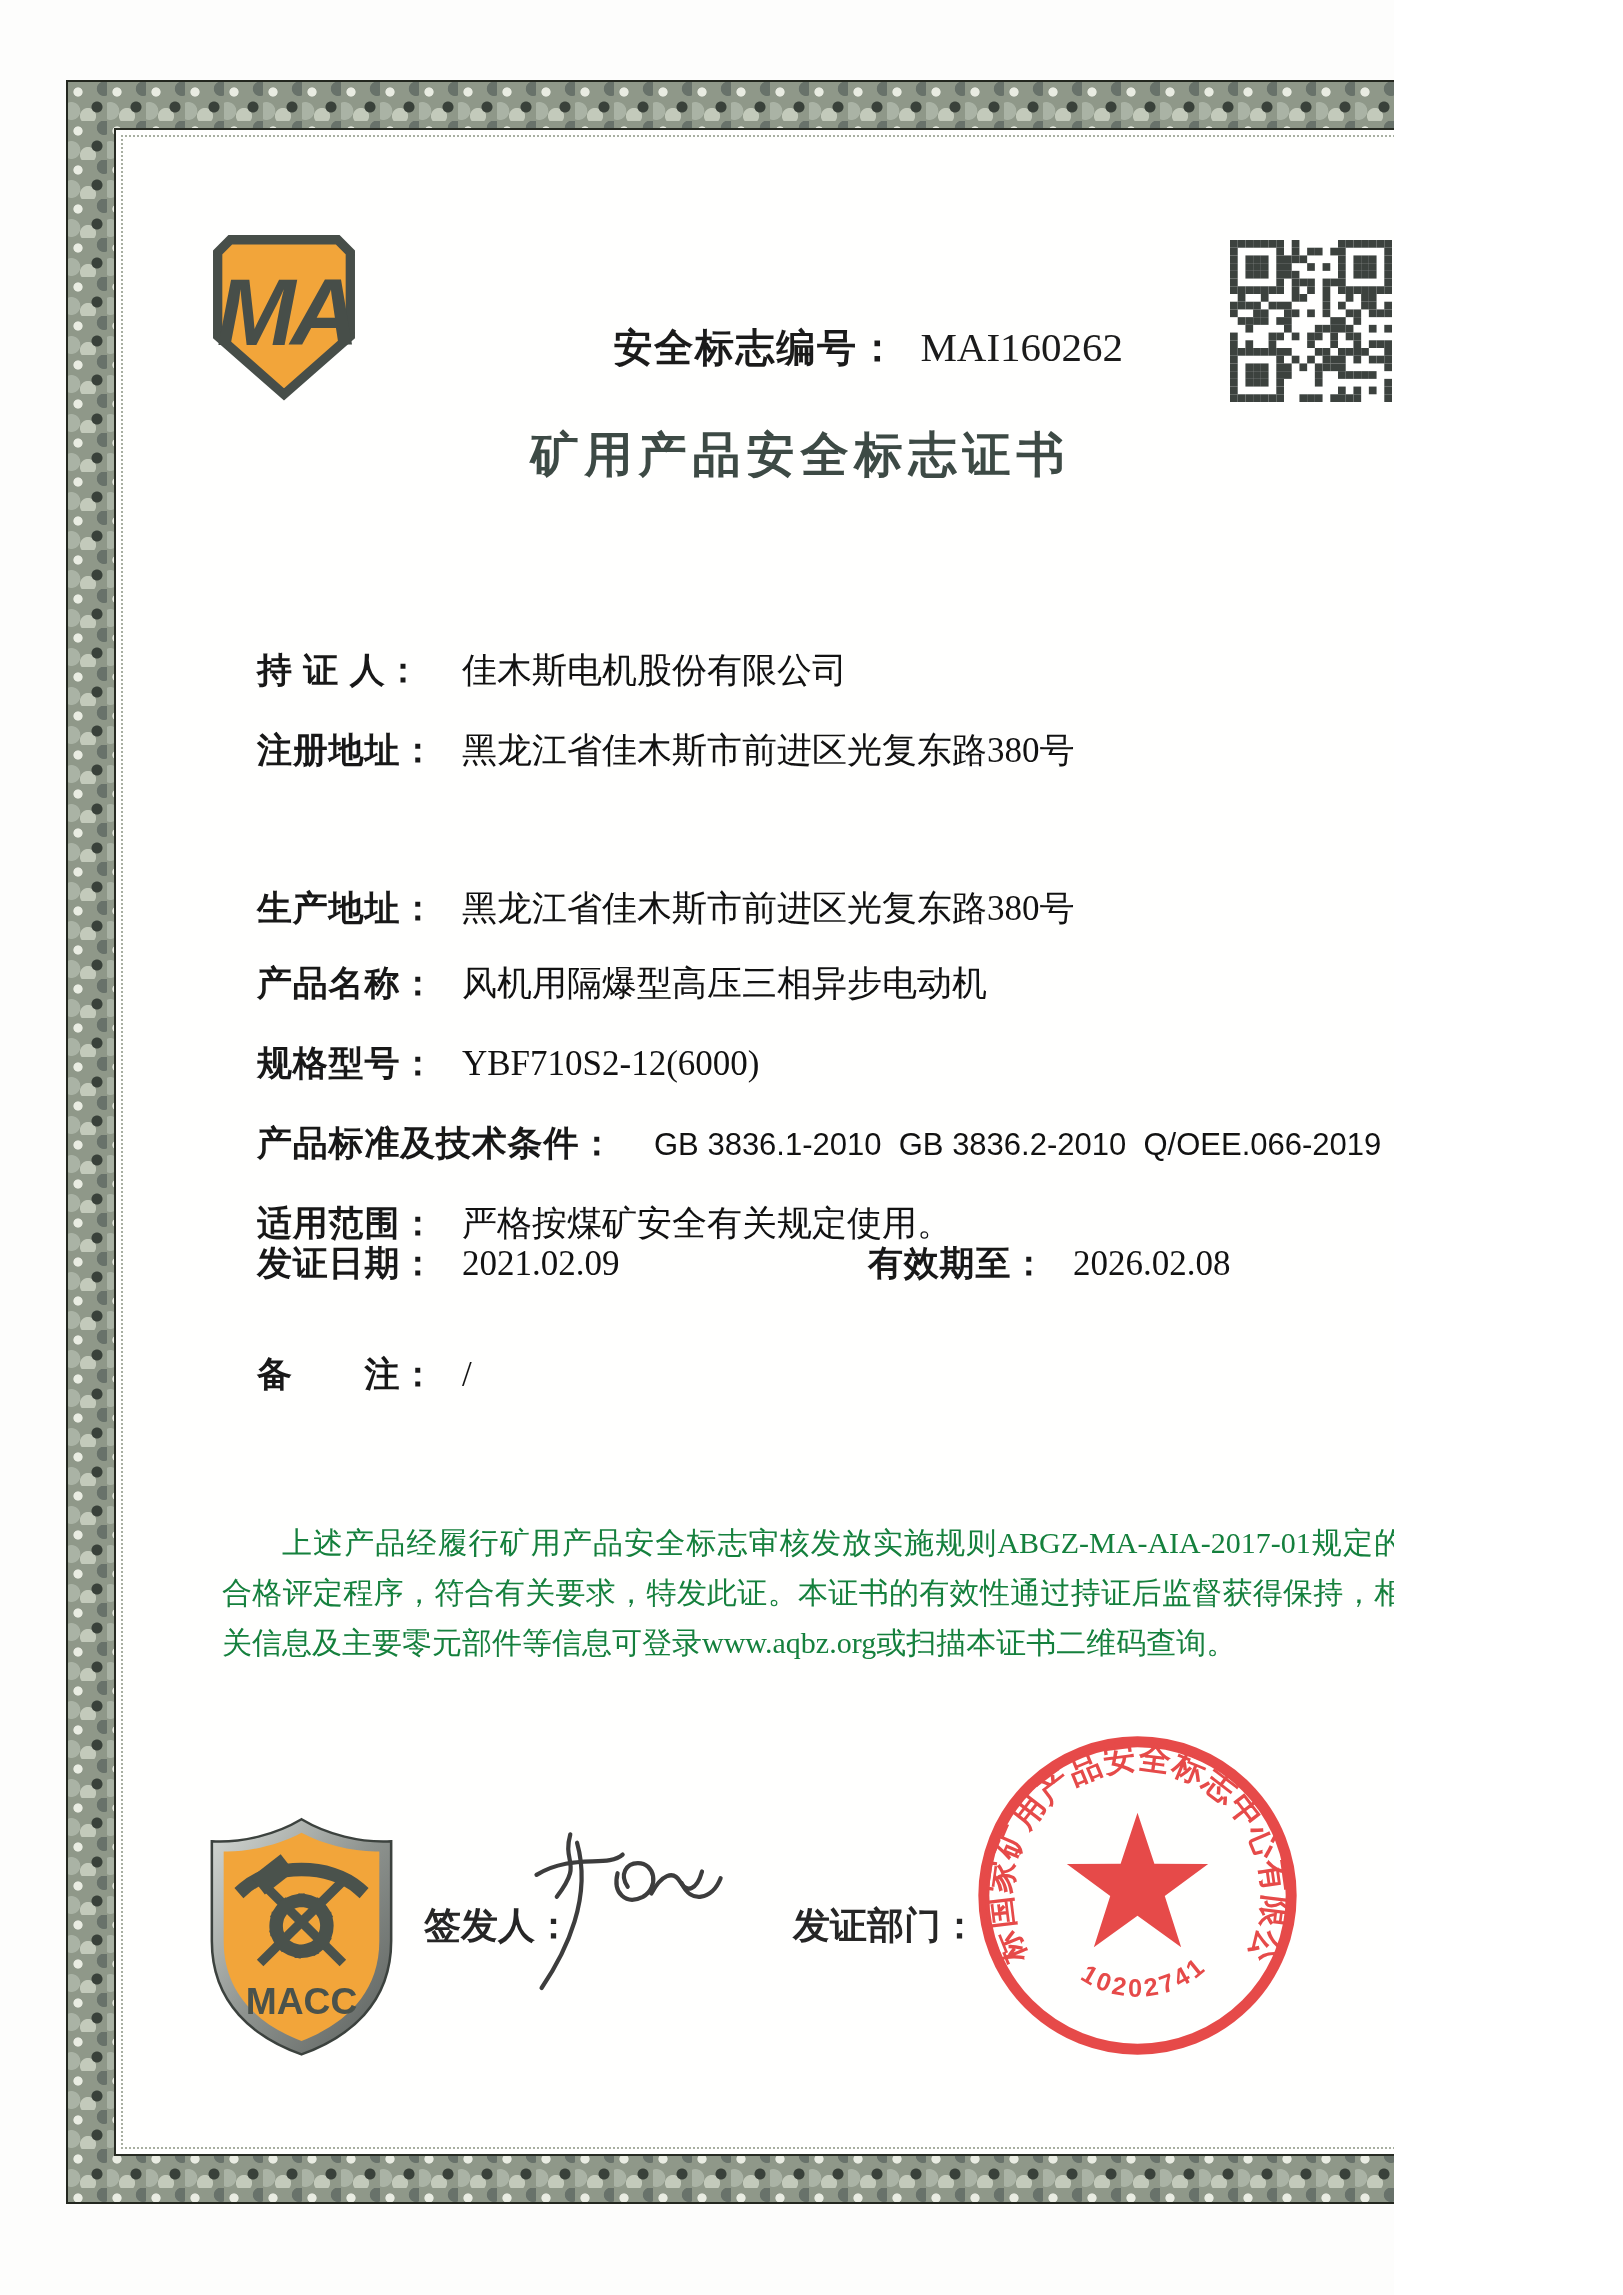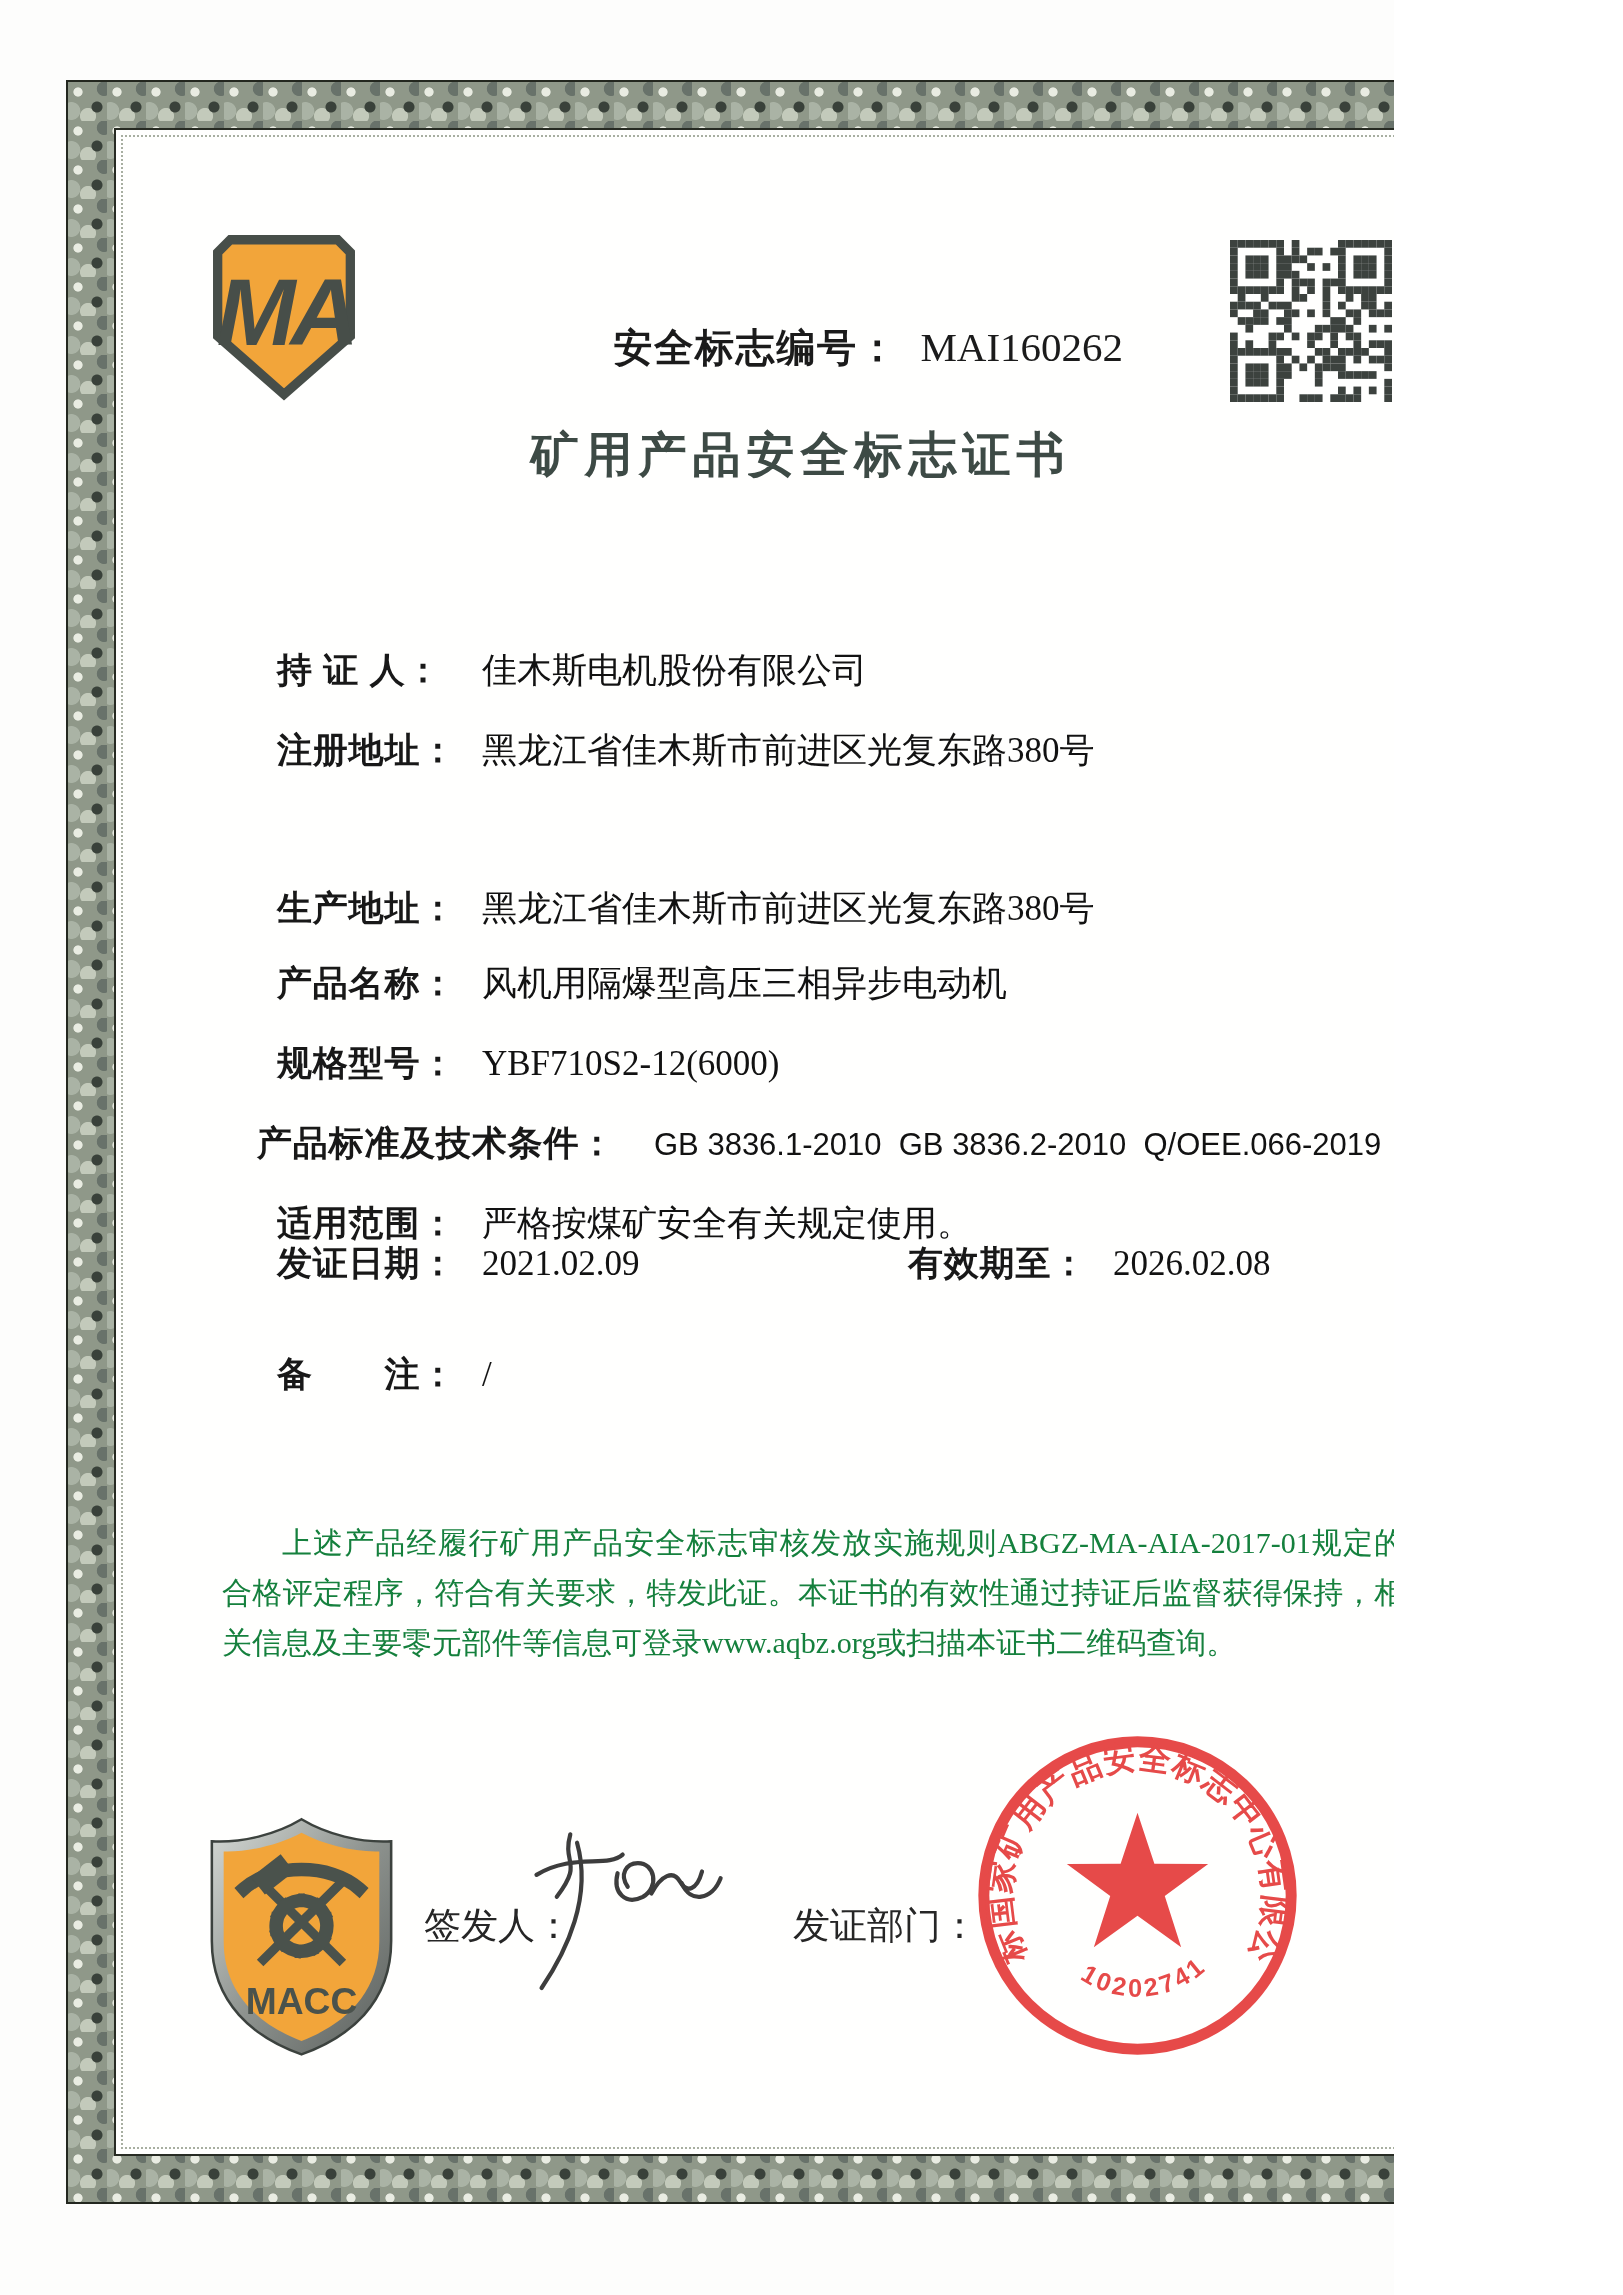--- a/index.html
+++ b/index.html
@@ -26,30 +26,30 @@
   .safety-line{position:absolute;left:600px;top:305px;white-space:pre;}
   .safety-line .lbl{font-size:39px;font-weight:bold;color:#1b1b1b;letter-spacing:1.7px;}
   .safety-line .num{font-size:41px;margin-left:22px;color:#1b1b1b;}
 
   .cert-title{position:absolute;left:118px;width:1365px;top:423px;text-align:center;
     font-size:48px;font-weight:bold;color:#3d4a45;letter-spacing:6px;white-space:pre;}
 
   .row{position:absolute;left:222px;font-size:35px;white-space:pre;}
   .row .label{display:inline-block;font-family:"Liberation Sans",sans-serif;font-weight:bold;
     color:#181818;letter-spacing:0.8px;}
-  .row .label.w4{min-width:205px;margin-left:20px;}
+  .row .label.w4{min-width:205px;}
   .row .value{color:#121212;}
   .row .value.v-main{margin-left:0px;}
   .row.standards .value{font-family:"Liberation Sans",sans-serif;font-size:31px;margin-left:39px;}
   .pair .value{display:inline-block;min-width:406px;}
 
   .para{position:absolute;left:222px;top:1518px;width:1182px;font-size:30px;line-height:50px;
     text-align:justify;text-indent:2em;color:#15803d;}
 
-  .signer-label,.dept-label{position:absolute;top:1901px;font-size:37px;font-weight:normal;
+  .signer-label,.dept-label{position:absolute;top:1901px;font-size:37px;font-weight:bold;
     color:#262626;white-space:pre;}
   .signer-label{left:424px;}
   .dept-label{left:793px;}
 
   .ma-logo{position:absolute;left:210px;top:233px;}
   .qr{position:absolute;left:1230px;top:240px;width:162px;height:162px;}
   .macc-logo{position:absolute;left:200px;top:1814px;}
   .signature{position:absolute;left:523px;top:1809px;}
   .stamp{position:absolute;left:972px;top:1730px;mix-blend-mode:multiply;opacity:.95;}
 </style>

